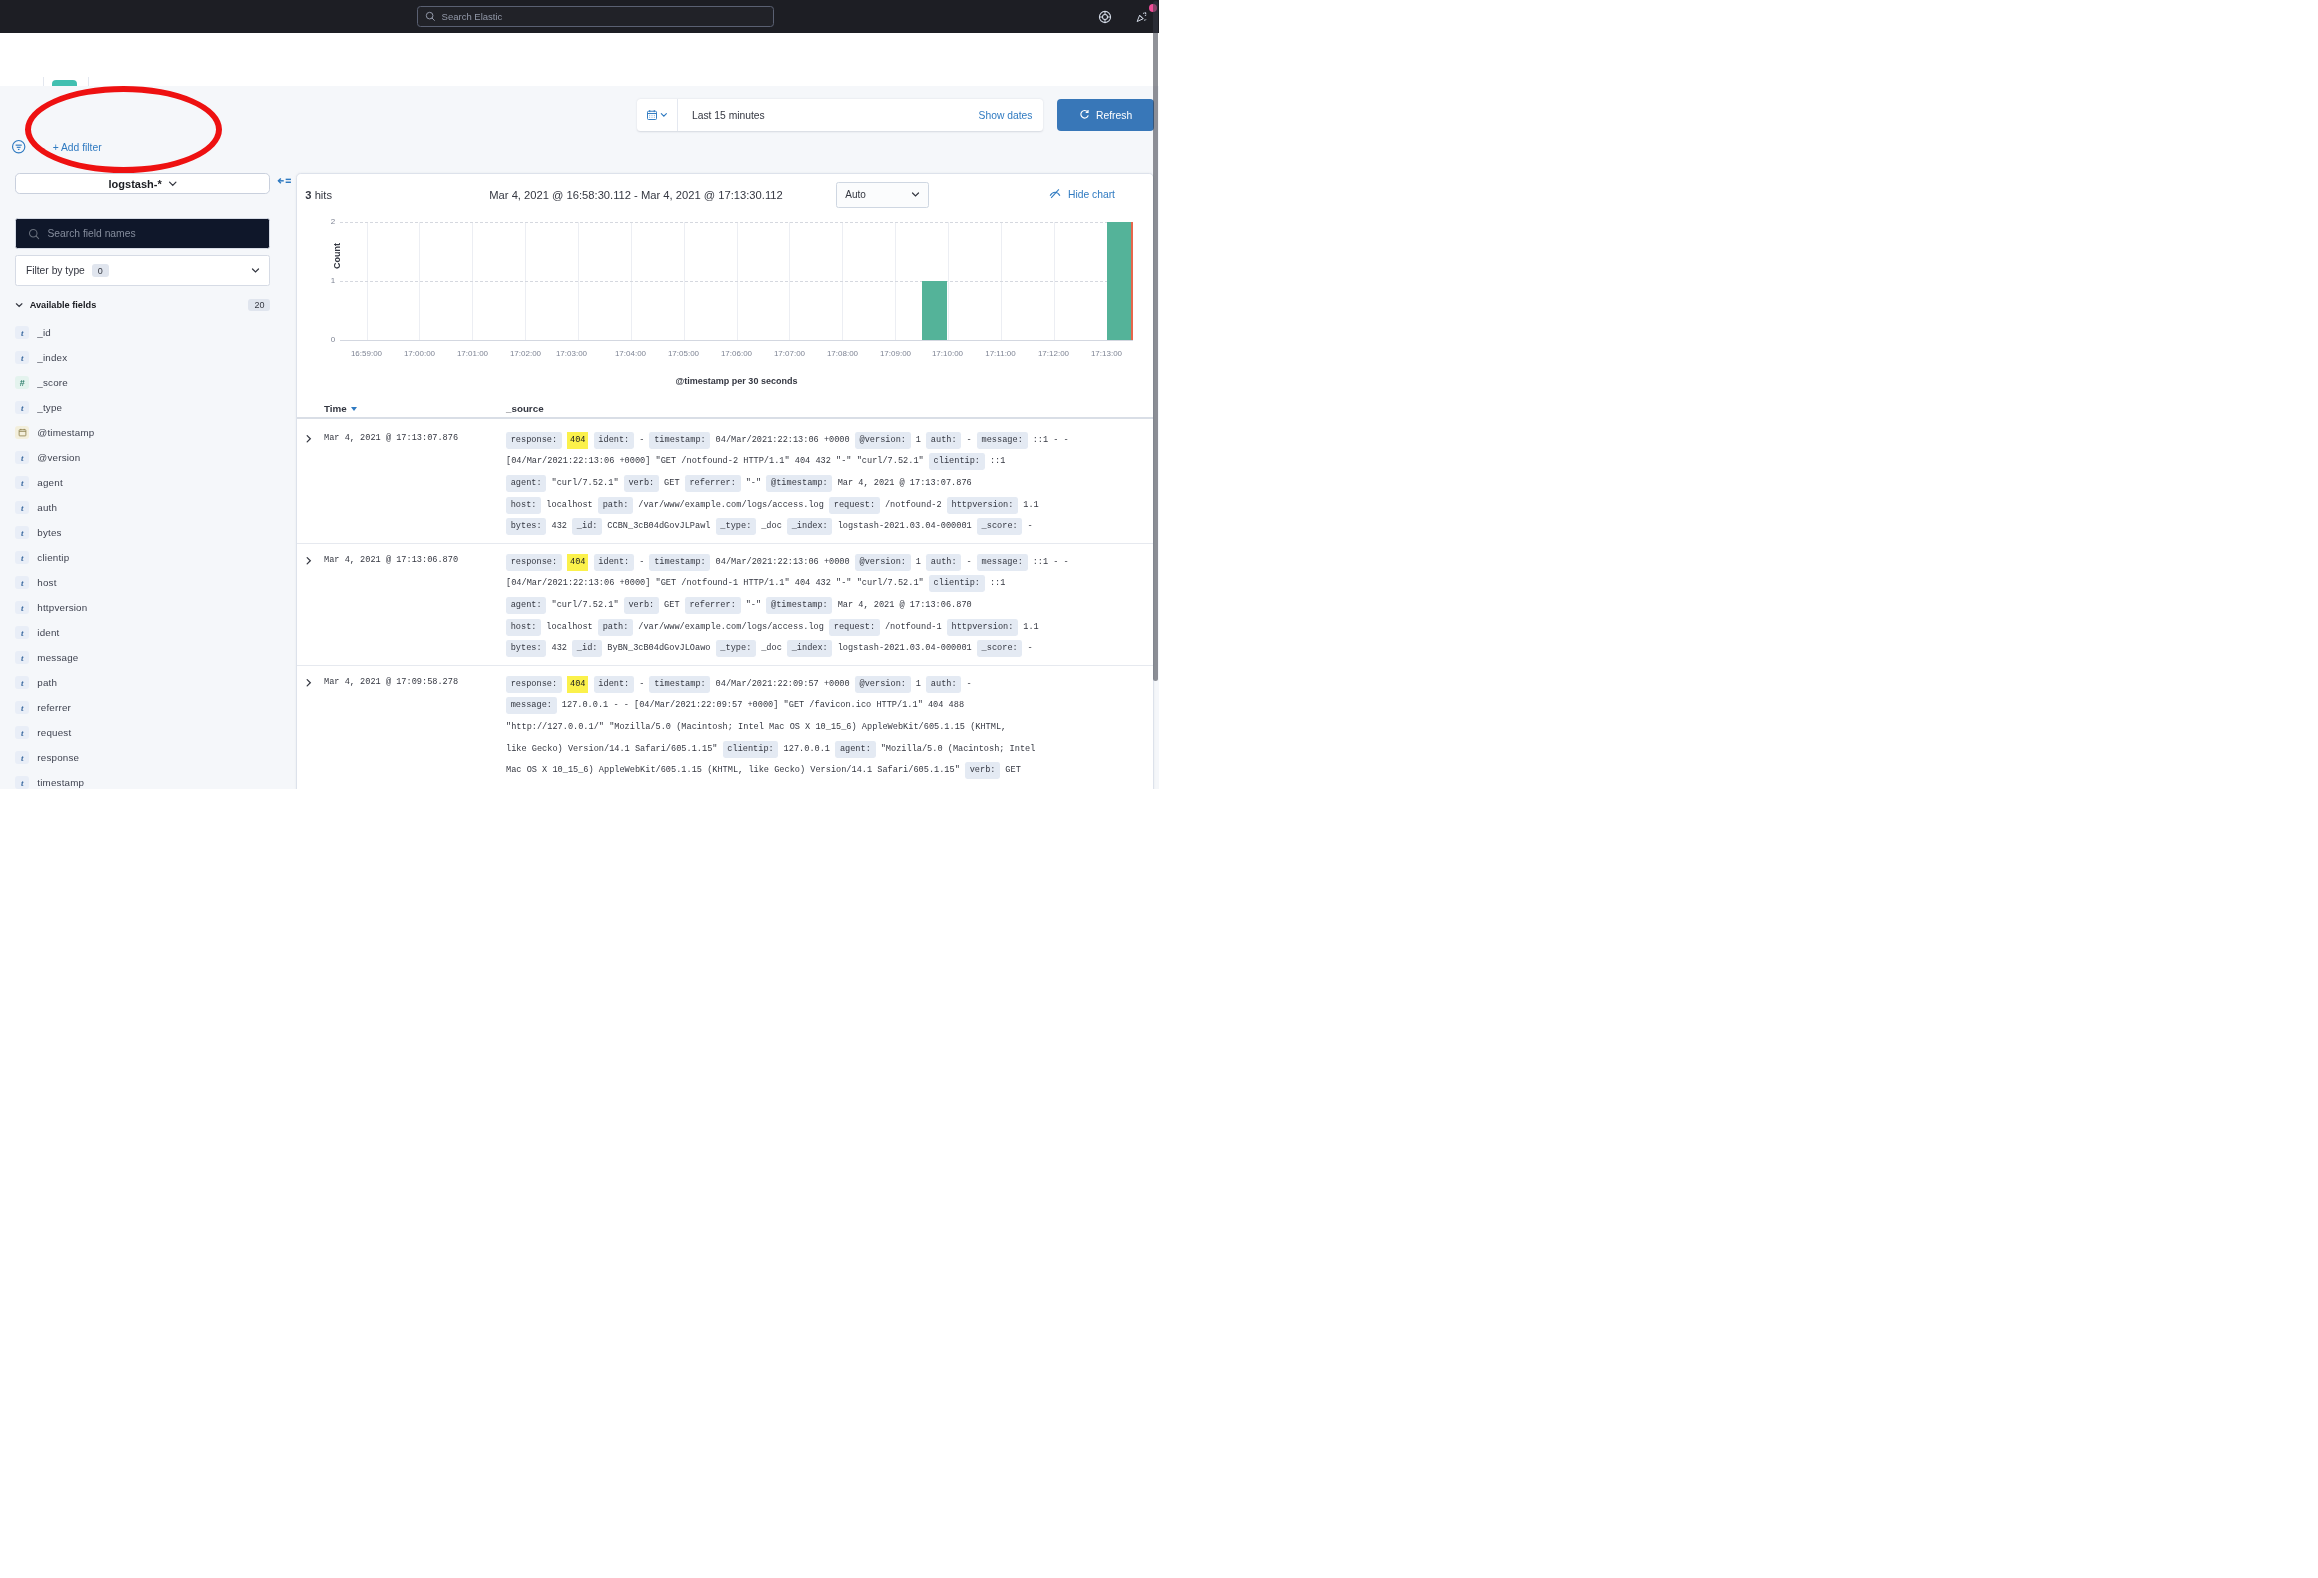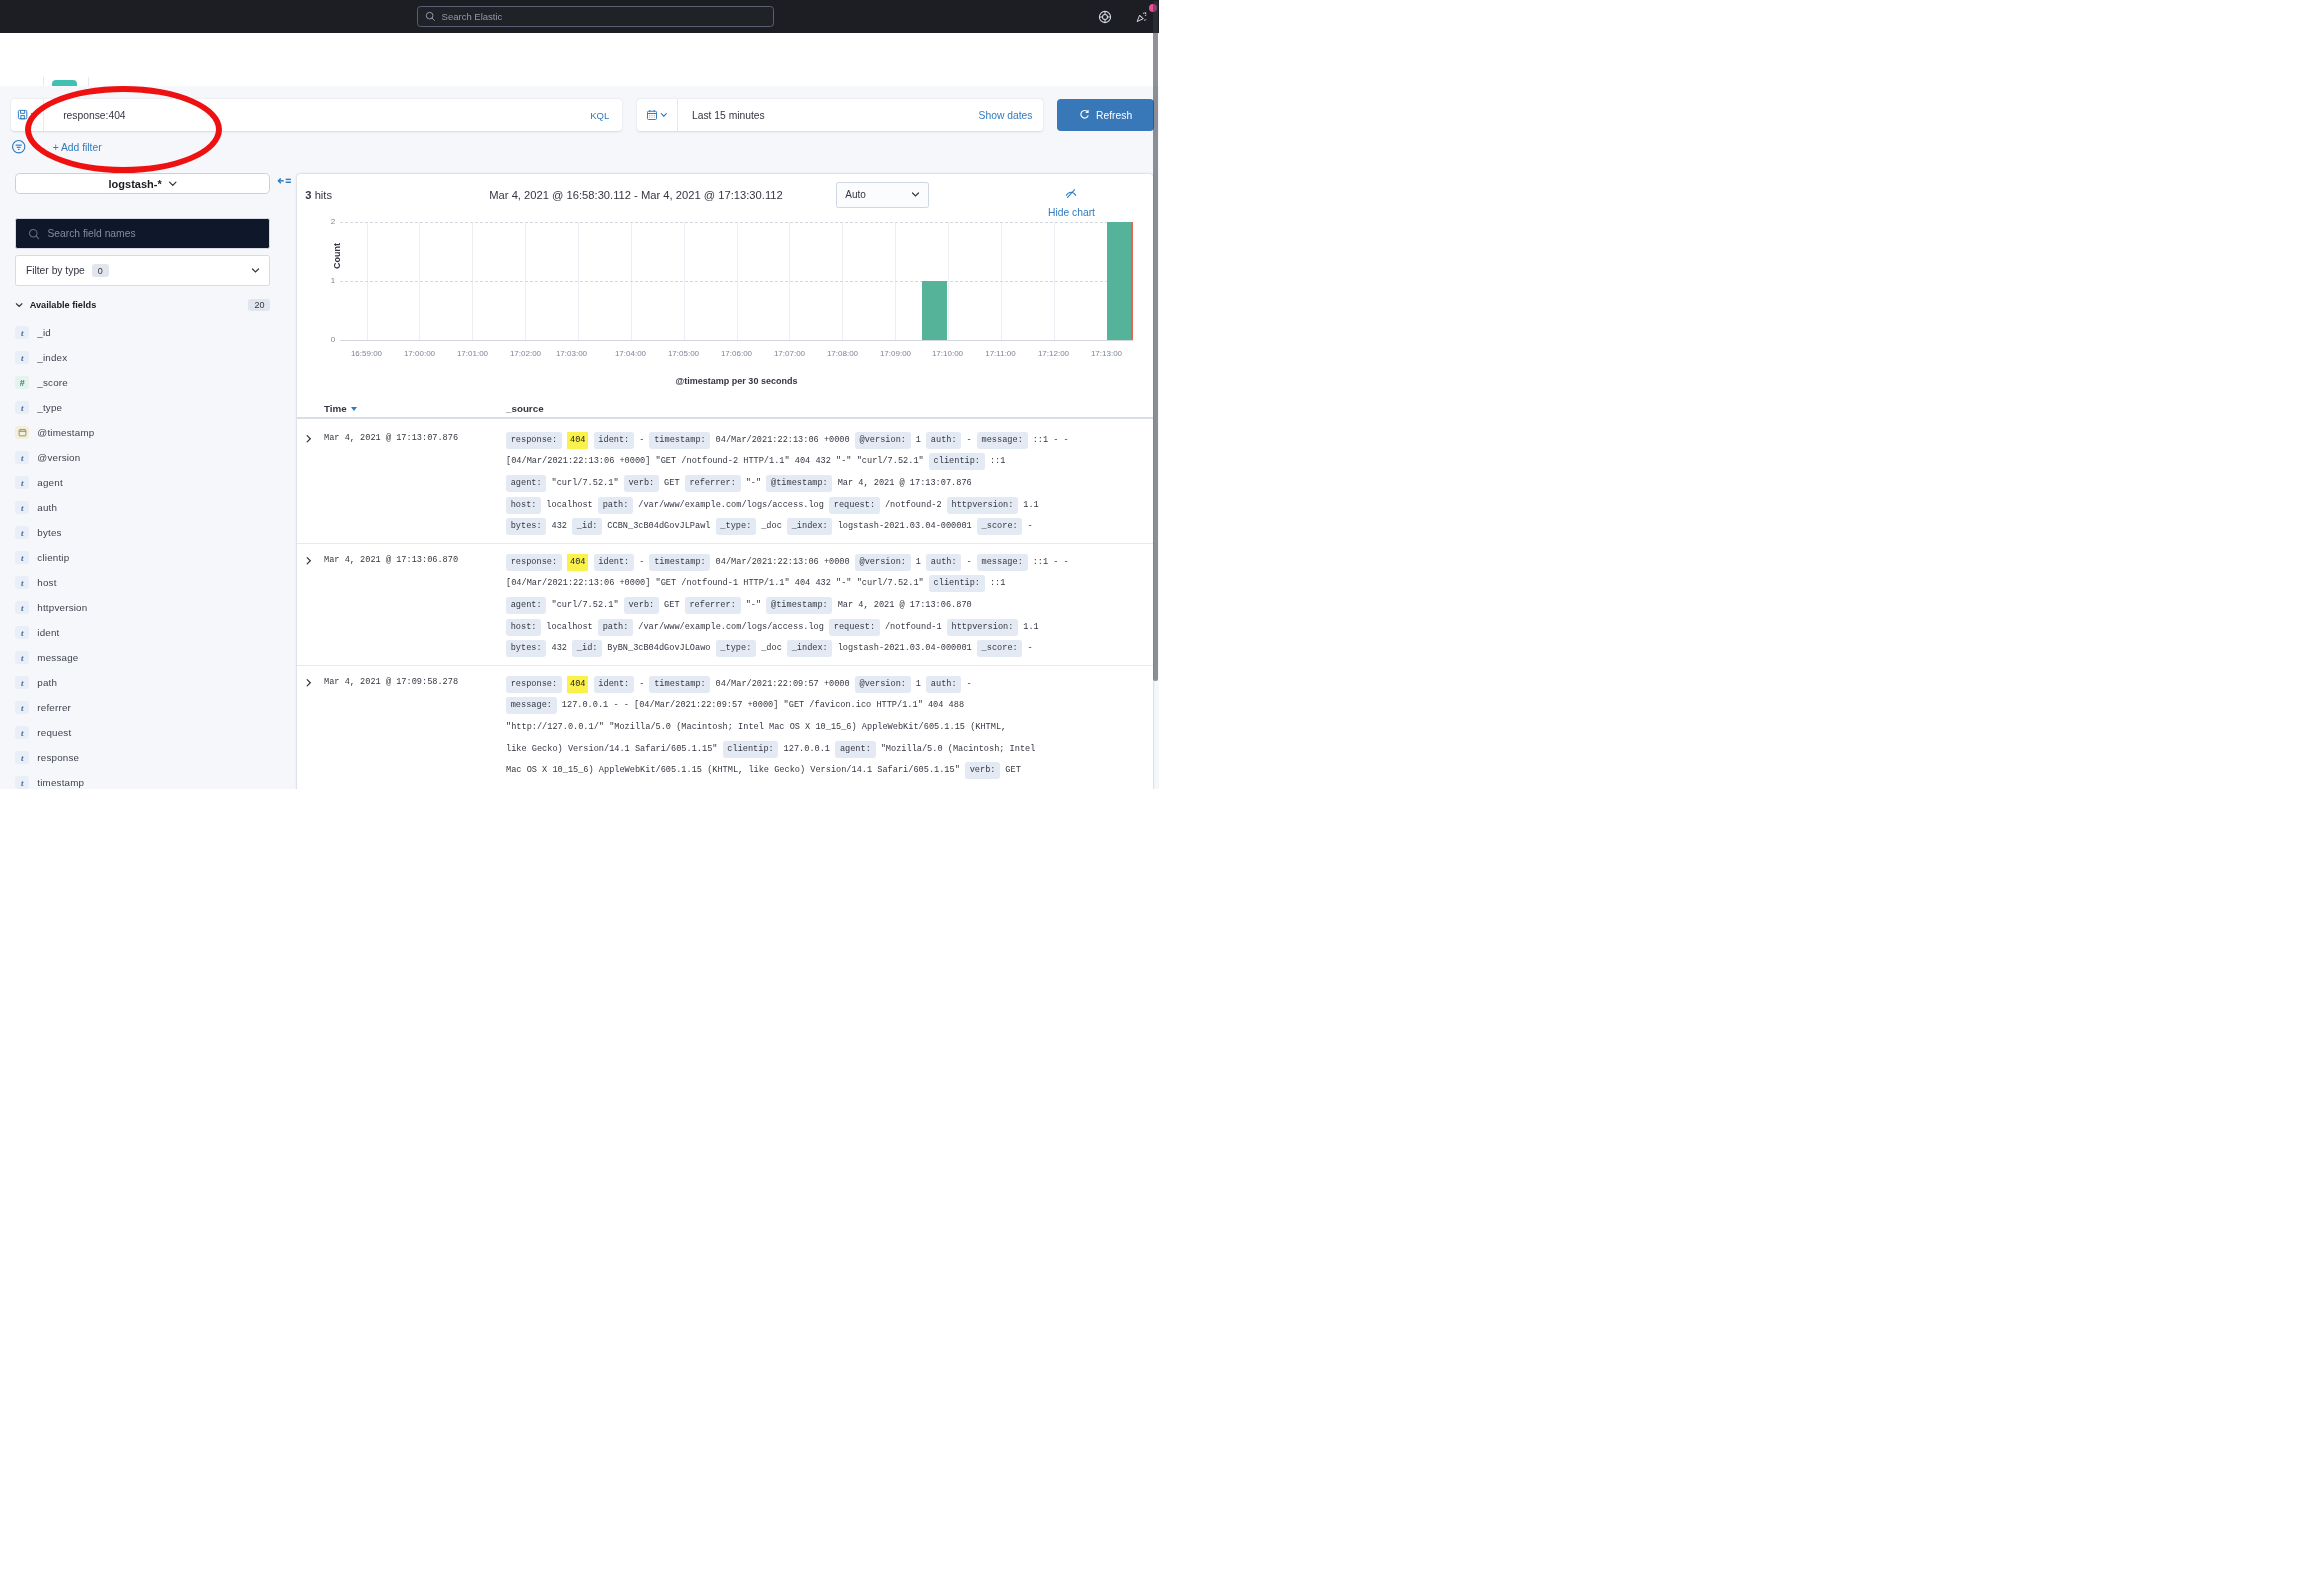--- a/index.html
+++ b/index.html
@@ -77,21 +77,21 @@
   .field-name{font-size:9.8px;color:#3F4350;letter-spacing:0.2px;}
 
   
   .card{left:296px;top:173px;width:858px;height:650px;background:#fff;border:0.6px solid #DDE2EB;border-radius:4.7px;
     box-shadow:0 0.6px 2.4px rgba(120,130,150,.12);}
   .hits{left:8.3px;top:15.4px;font-size:11.2px;}
   .hits b{font-weight:700;}
   .chart-range{left:150px;top:15.4px;width:378px;text-align:center;font-size:11.2px;font-weight:500;color:#343741;}
   .interval-select{left:539px;top:7.7px;width:93px;height:26px;background:#FBFCFD;border:0.6px solid #CFD7E2;border-radius:2.4px;
     display:flex;align-items:center;padding:0 8.3px;font-size:10px;cursor:pointer;}
-  .hide-chart{left:751px;top:13px;display:flex;align-items:center;gap:6px;color:var(--blue);font-size:10.3px;cursor:pointer;flex-direction:column;}
+  .hide-chart{left:751px;top:13px;display:flex;align-items:center;gap:6px;color:var(--blue);font-size:10.3px;cursor:pointer;}
 
   .ylab{left:7px;top:77px;width:65px;transform:rotate(-90deg);transform-origin:center;font-size:9px;font-weight:700;color:#343741;text-align:center;}
   .ytick{width:20px;text-align:right;font-size:8px;color:#7E8494;}
   .grid-v{width:0.6px;background:#ECEEF3;}
   .grid-h{height:0;border-top:0.9px dashed #D5D8DF;}
   .baseline{height:0.6px;background:#D3D7E0;}
   .xtick{width:59px;text-align:center;font-size:8px;color:#7E8494;}
   .bar{background:var(--bar);}
   .xlabel{left:43px;top:202px;width:793px;text-align:center;font-size:9px;font-weight:700;color:#343741;}
 
@@ -172,34 +172,20 @@
       <span>New</span>
       <span>Save</span>
       <span>Open</span>
       <span>Share</span>
       <span>Inspect</span>
     </div>
   </div>
 
   <div class="abs lower"></div>
 
-  <div class="abs query-input">
-    <span class="save-seg">
-      <svg viewBox="0 0 16 16" width="11.2" height="11.2" fill="none" stroke="currentColor" stroke-width="1.4">
-          <rect x="2" y="2" width="12" height="12" rx="1.6"></rect>
-          <path d="M5 2 v4.2 h6 V2"></path>
-          <rect x="5.5" y="9.5" width="5" height="4.5"></rect>
-        </svg>
-      <svg viewBox="0 0 12 12" width="7.7" height="7.7">
-          <polyline points="2,4 6,8 10,4" fill="none" stroke="currentColor" stroke-width="1.7" stroke-linecap="round"></polyline>
-        </svg>
-    </span>
-    <span class="query-text">response:404</span>
-    <span class="kql">KQL</span>
-  </div>
 
   <div class="abs date-picker">
     <span class="cal-seg">
       <svg viewBox="0 0 16 16" width="12" height="12" fill="none" stroke="currentColor" stroke-width="1.3">
           <rect x="2" y="3" width="12" height="11" rx="1.3"></rect>
           <line x1="5" y1="1.4" x2="5" y2="4.2"></line>
           <line x1="11" y1="1.4" x2="11" y2="4.2"></line>
           <line x1="2" y1="6" x2="14" y2="6"></line>
           <g stroke-width="1.1">
             <line x1="4.5" y1="8.5" x2="5.5" y2="8.5"></line>

